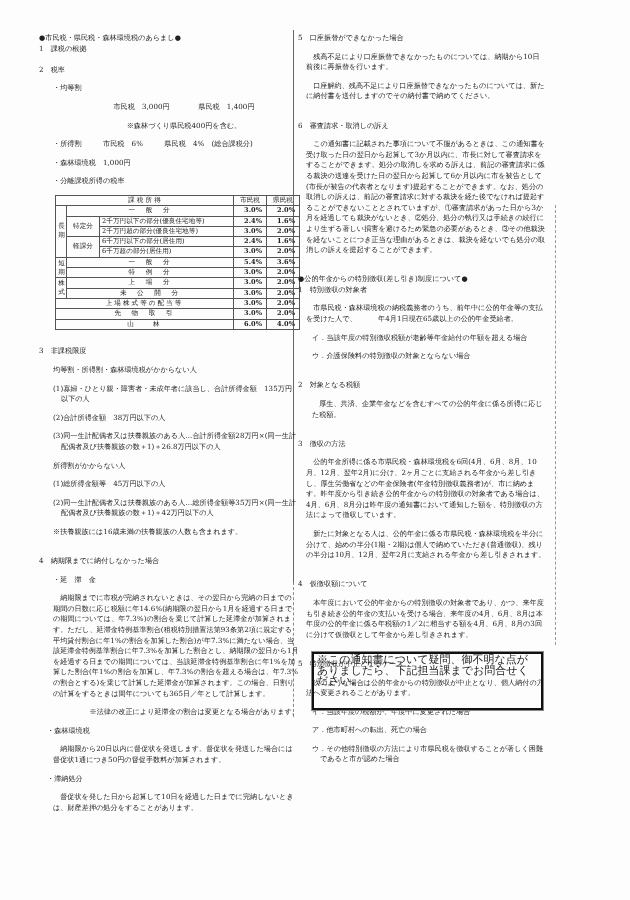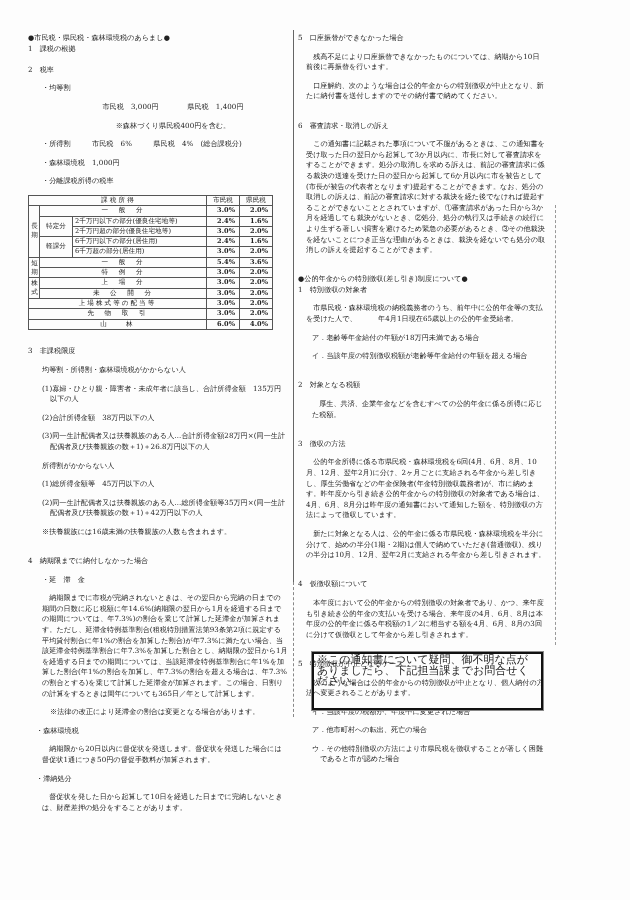--- a/index.html
+++ b/index.html
@@ -1,34 +1,34 @@
 <!DOCTYPE html>
 <html><head>
 <meta charset="utf-8">
 <style>
   html, body { margin:0; padding:0; background:#fdfdfd; }
   body { width:630px; height:900px; position:relative; overflow:hidden;
          font-family:"DejaVu Serif","Liberation Serif",serif; color:#222; }
   .page { position:absolute; left:0; top:0; width:630px; height:900px; }
   .col { position:absolute; font-size:7.1px; line-height:10.6px; letter-spacing:0.05px; }
-  .col-left { left:28px; top:33px; width:268px; }
+  .col-left { left:39px; top:33px; width:268px; }
   .col-right { left:298px; top:33px; width:256px; }
   .divider-v { position:absolute; left:293px; top:30px; width:0; height:262px; border-left:1px solid #666; }
   .divider-v2 { position:absolute; left:293px; top:292px; width:0; height:290px; border-left:1px solid #666; }
   .divider-v3 { position:absolute; left:293px; top:582px; width:0; height:135px; border-left:1px dashed #888; }
   .divider-r { position:absolute; left:555px; top:205px; width:0; height:440px; border-left:1px dashed #999; }
   .h { margin:0; font-weight:normal; }
   .p { margin:8px; }
   .ind1 { padding-left:6px; }
-  .ind2 { padding-left:14px; }
+  .ind2 { padding-left:14px;text-align:right; }
   .ind3 { padding-left:22px;text-align:center; }
   .hang { padding-left:8px; text-indent:-8px; }
   .gap { height:10.6px; }
   .gap-s { height:6px; }
-  table.rates { border-collapse:collapse; width:245px; margin:1px 0 0 0; font-size:6.6px; line-height:9.3px; }
+  table.rates { border-collapse:collapse; width:245px; margin:1px 0 0 16px; font-size:6.6px; line-height:9.3px; }
   table.rates td, table.rates th { border:1px solid #555; padding:0 2px; font-weight:normal; }
   table.rates th { text-align:center; }
   table.rates td.num { text-align:right; padding-right:4px; width:26px;font-weight:bold; }
   table.rates td.cat { text-align:right; width:8px; padding:0 1px; line-height:9px; }
   table.rates td.sub { text-align:center; width:28px; }
   table.rates td.ctr { text-align:center; letter-spacing:2px; }
   .notice-box { position:absolute; left:312px; top:652px; width:231px; height:58px;
                 border:2px solid #111; outline:1px solid #888; outline-offset:0; box-shadow:0 0 0 1px #999;
                 font-size:11px; line-height:10.6px; padding:1px 3px; box-sizing:border-box; }
 </style>
@@ -150,32 +150,32 @@
     <p class="p ind2">※法律の改正により延滞金の割合は変更となる場合があります。</p>
     <p class="p">・森林環境税</p>
     <p class="p ind1">　納期限から20日以内に督促状を発送します。督促状を発送した場合には督促状1通につき50円の督促手数料が加算されます。</p>
     <p class="p">・滞納処分</p>
     <p class="p ind1">　督促状を発した日から起算して10日を経過した日までに完納しないときは、財産差押の処分をすることがあります。</p>
   </div>
 
   <div class="col col-right">
     <p class="h">5　口座振替ができなかった場合</p>
     <p class="p">　残高不足により口座振替できなかったものについては、納期から10日前後に再振替を行います。</p>
-    <p class="p">　口座解約、次のような場合は公的年金からの特別徴収が中止となり、新たに納付書を送付しますのでその納付書で納めてください。</p>
+    <p class="p">　口座解約、残高不足により口座振替できなかったものについては、新たに納付書を送付しますのでその納付書で納めてください。</p>
 
     <div class="gap"></div>
     <p class="h">6　審査請求・取消しの訴え</p>
     <p class="p">　この通知書に記載された事項について不服があるときは、この通知書を受け取った日の翌日から起算して3か月以内に、市長に対して審査請求をすることができます。処分の取消しを求める訴えは、前記の審査請求に係る裁決の送達を受けた日の翌日から起算して6か月以内に市を被告として(市長が被告の代表者となります)提起することができます。なお、処分の取消しの訴えは、前記の審査請求に対する裁決を経た後でなければ提起することができないこととされていますが、①審査請求があった日から3か月を経過しても裁決がないとき、②処分、処分の執行又は手続きの続行により生ずる著しい損害を避けるため緊急の必要があるとき、③その他裁決を経ないことにつき正当な理由があるときは、裁決を経ないでも処分の取消しの訴えを提起することができます。</p>
 
     <div class="gap"></div>
     <p class="h">●公的年金からの特別徴収(差し引き)制度について●</p>
     <p class="h">1　特別徴収の対象者</p>
     <p class="p">　市県民税・森林環境税の納税義務者のうち、前年中に公的年金等の支払を受けた人で、　　　年4月1日現在65歳以上の公的年金受給者。</p>
-    <p class="p ind1">ア．老齢等年金給付の年額が18万円未満である場合</p>
     <p class="p ind1">イ．当該年度の特別徴収税額が老齢等年金給付の年額を超える場合</p>
+    <p class="p ind1">ウ．介護保険料の特別徴収の対象とならない場合</p>
 
     <div class="gap"></div>
     <p class="h">2　対象となる税額</p>
     <p class="p ind1">　厚生、共済、企業年金などを含むすべての公的年金に係る所得に応じた税額。</p>
 
     <div class="gap"></div>
     <p class="h">3　徴収の方法</p>
     <p class="p">　公的年金所得に係る市県民税・森林環境税を6回(4月、6月、8月、10月、12月、翌年2月)に分け、2ヶ月ごとに支給される年金から差し引きし、厚生労働省などの年金保険者(年金特別徴収義務者)が、市に納めます。昨年度から引き続き公的年金からの特別徴収の対象者である場合は、4月、6月、8月分は昨年度の通知書において通知した額を、特別徴収の方法によって徴収しています。</p>
     <p class="p">　新たに対象となる人は、公的年金に係る市県民税・森林環境税を半分に分けて、始めの半分(1期・2期)は個人で納めていただき(普通徴収)、残りの半分は10月、12月、翌年2月に支給される年金から差し引きされます。</p>
 

